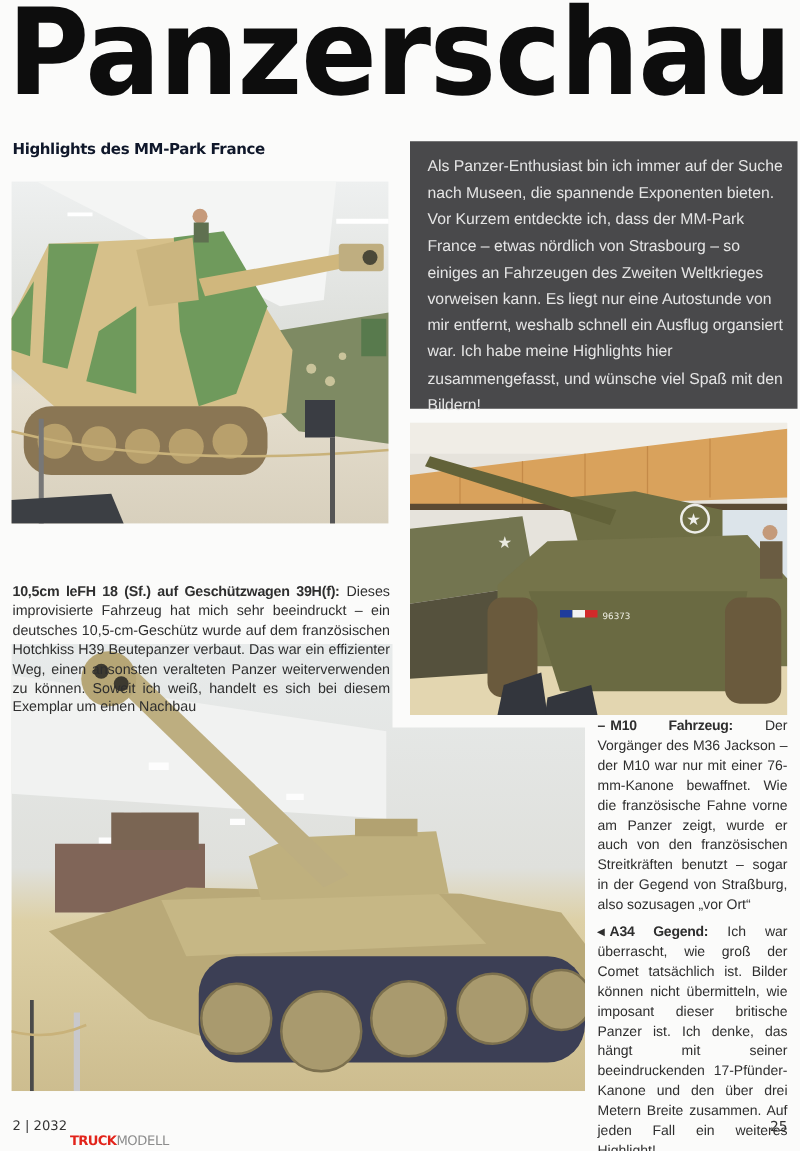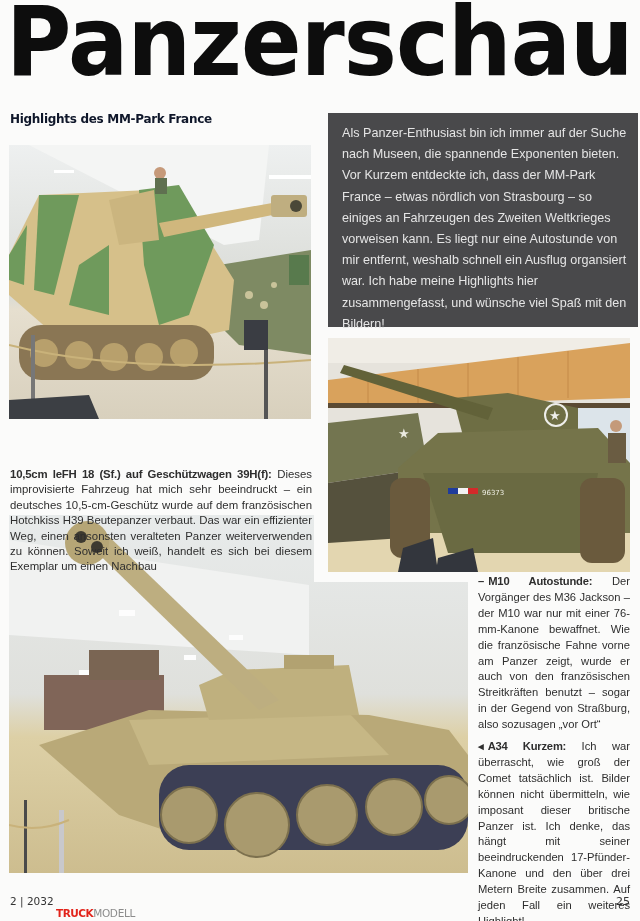--- a/index.html
+++ b/index.html
@@ -208,24 +208,24 @@
     <polygon points="75,210 105,200 110,234 70,234" fill="#33363d"></polygon>
     <polygon points="110,220 145,210 150,234 108,234" fill="#33363d"></polygon>
   </svg>
 </div>
 
 <div class="caption caption-1">
   <span class="lead">10,5cm leFH 18 (Sf.) auf Geschützwagen 39H(f):</span><span> Dieses improvisierte Fahrzeug hat mich sehr beeindruckt – ein deutsches 10,5-cm-Geschütz wurde auf dem französischen Hotchkiss H39 Beutepanzer verbaut. Das war ein effizienter Weg, einen ansonsten veralteten Panzer weiterverwenden zu können. Soweit ich weiß, handelt es sich bei diesem Exemplar um einen Nachbau</span>
 </div>
 
 <div class="caption caption-2">
-  <span class="marker">–</span><span class="lead">M10 Autostunde:</span><span> Der Vorgänger des M36 Jackson – der M10 war nur mit einer 76-mm-Kanone bewaffnet. Wie die französische Fahne vorne am Panzer zeigt, wurde er auch von den französischen Streitkräften benutzt – sogar in der Gegend von Straßburg, also sozusagen „vor Ort“</span>
+  <span class="marker">–</span><span class="lead">M10 Fahrzeug:</span><span> Der Vorgänger des M36 Jackson – der M10 war nur mit einer 76-mm-Kanone bewaffnet. Wie die französische Fahne vorne am Panzer zeigt, wurde er auch von den französischen Streitkräften benutzt – sogar in der Gegend von Straßburg, also sozusagen „vor Ort“</span>
 </div>
 
 <div class="caption caption-3">
-  <span class="marker">◂</span><span class="lead">A34 Kurzem:</span><span> Ich war überrascht, wie groß der Comet tatsächlich ist. Bilder können nicht übermitteln, wie imposant dieser britische Panzer ist. Ich denke, das hängt mit seiner beeindruckenden 17-Pfünder-Kanone und den über drei Metern Breite zusammen. Auf jeden Fall ein weiteres Highlight!</span>
+  <span class="marker">◂</span><span class="lead">A34 Gegend:</span><span> Ich war überrascht, wie groß der Comet tatsächlich ist. Bilder können nicht übermitteln, wie imposant dieser britische Panzer ist. Ich denke, das hängt mit seiner beeindruckenden 17-Pfünder-Kanone und den über drei Metern Breite zusammen. Auf jeden Fall ein weiteres Highlight!</span>
 </div>
 
 <div class="footer">
   <span class="issue">2 | 2032</span>
   <span class="brand"><span class="brand-a">TRUCK</span><span class="brand-b">MODELL</span></span>
   <span class="page">25</span>
 </div>
 
 </body></html>

